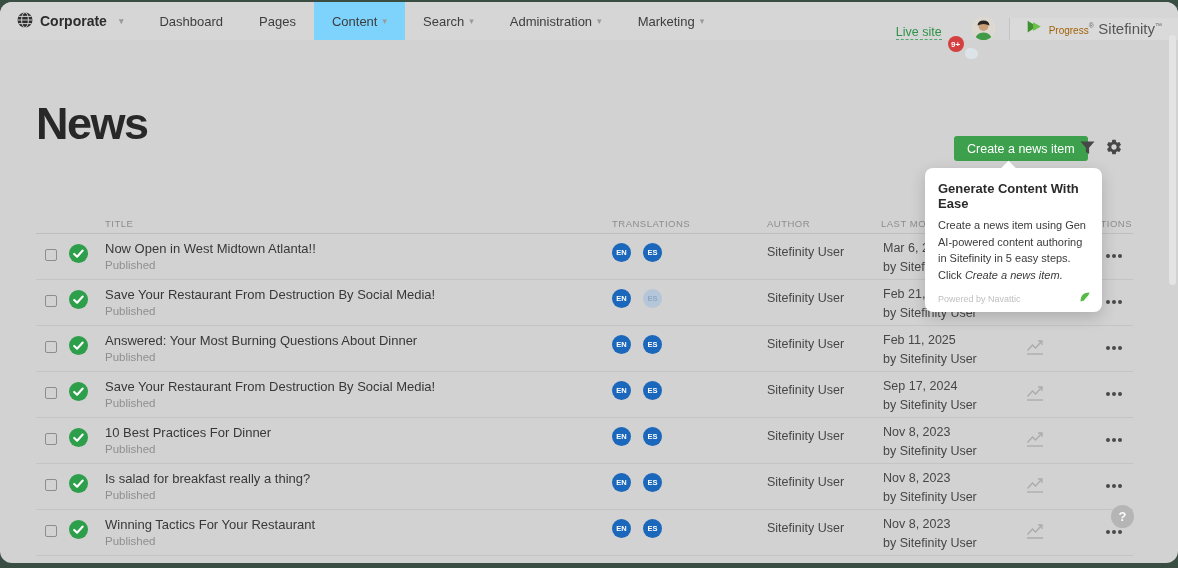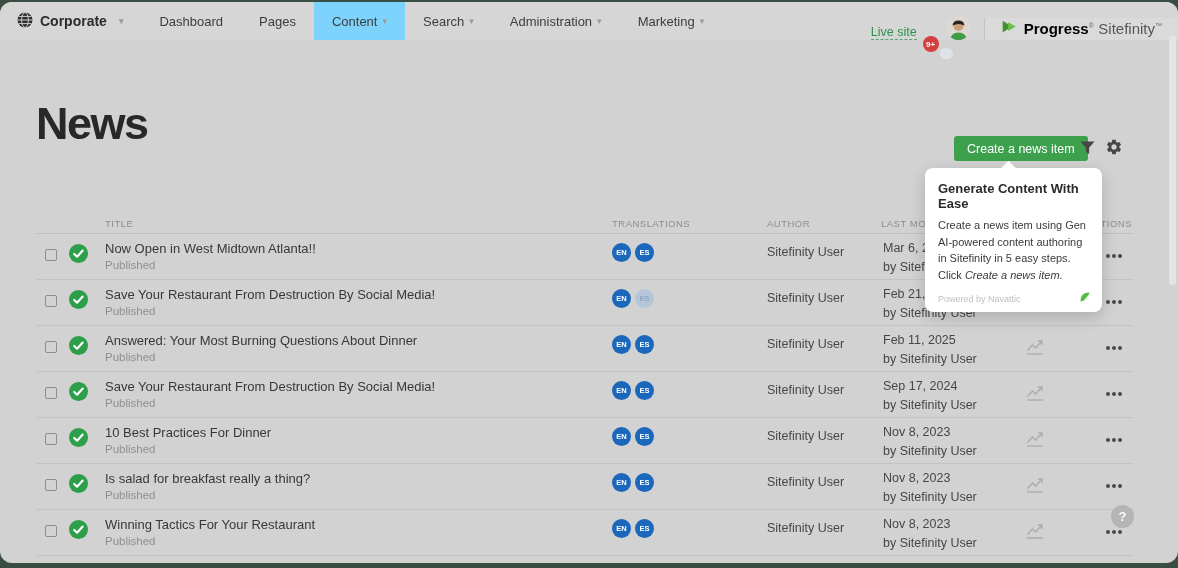--- a/index.html
+++ b/index.html
@@ -68,21 +68,21 @@
     width:23px; height:23px; border-radius:50%;
     overflow:hidden; margin-right:14px; cursor:pointer;
     background:#e6e2dc;
   }
   .brand {
     display:flex; align-items:center; gap:6px;
     padding:0 16px 0 15px;
     border-left:1px solid #c3c3c3;
     background:#dadada;
   }
-  .brand-name { font-size:15px; font-weight:bold; color:#000000; }
+  .brand-name { font-size:10px; font-weight:normal; color:#a16207; }
   .brand-mark { font-size:7px; color:#6a6a6a; vertical-align:super; }
   .brand-product { font-size:15px; color:#565656; }
 
   
   .search {
     position:absolute; left:404px; top:55px;
     width:354px; height:27px;
     background:#c7c7c7; border-radius:14px;
   }
   .search input {
@@ -154,21 +154,21 @@
   .cb {
     position:absolute; left:9px; top:15px;
     width:12px; height:12px;
     border:1px solid #8d8d8d; border-radius:2px;
     cursor:pointer;
   }
   .status-ic { position:absolute; left:33px; top:10px; }
   .cell-title { position:absolute; left:69px; top:7px; }
   .row-title  { font-size:13px; color:#383838; cursor:pointer; }
   .row-status { font-size:11.5px; color:#8f8f8f; margin-top:3px; }
-  .cell-trans { position:absolute; left:576px; top:9px; display:flex; gap:4px; }
+  .cell-trans { position:absolute; left:576px; top:9px; display:flex; gap:12px; }
   .lang-badge {
     width:19px; height:19px; border-radius:50%;
     background:#1b67bb; color:#fff;
     font-size:7.5px; font-weight:bold;
     display:flex; align-items:center; justify-content:center;
     cursor:pointer;
   }
   .lang-badge.faded { background:#b6c6d9; color:#8da8c6; }
   .cell-author {
     position:absolute; left:731px; top:11px;

